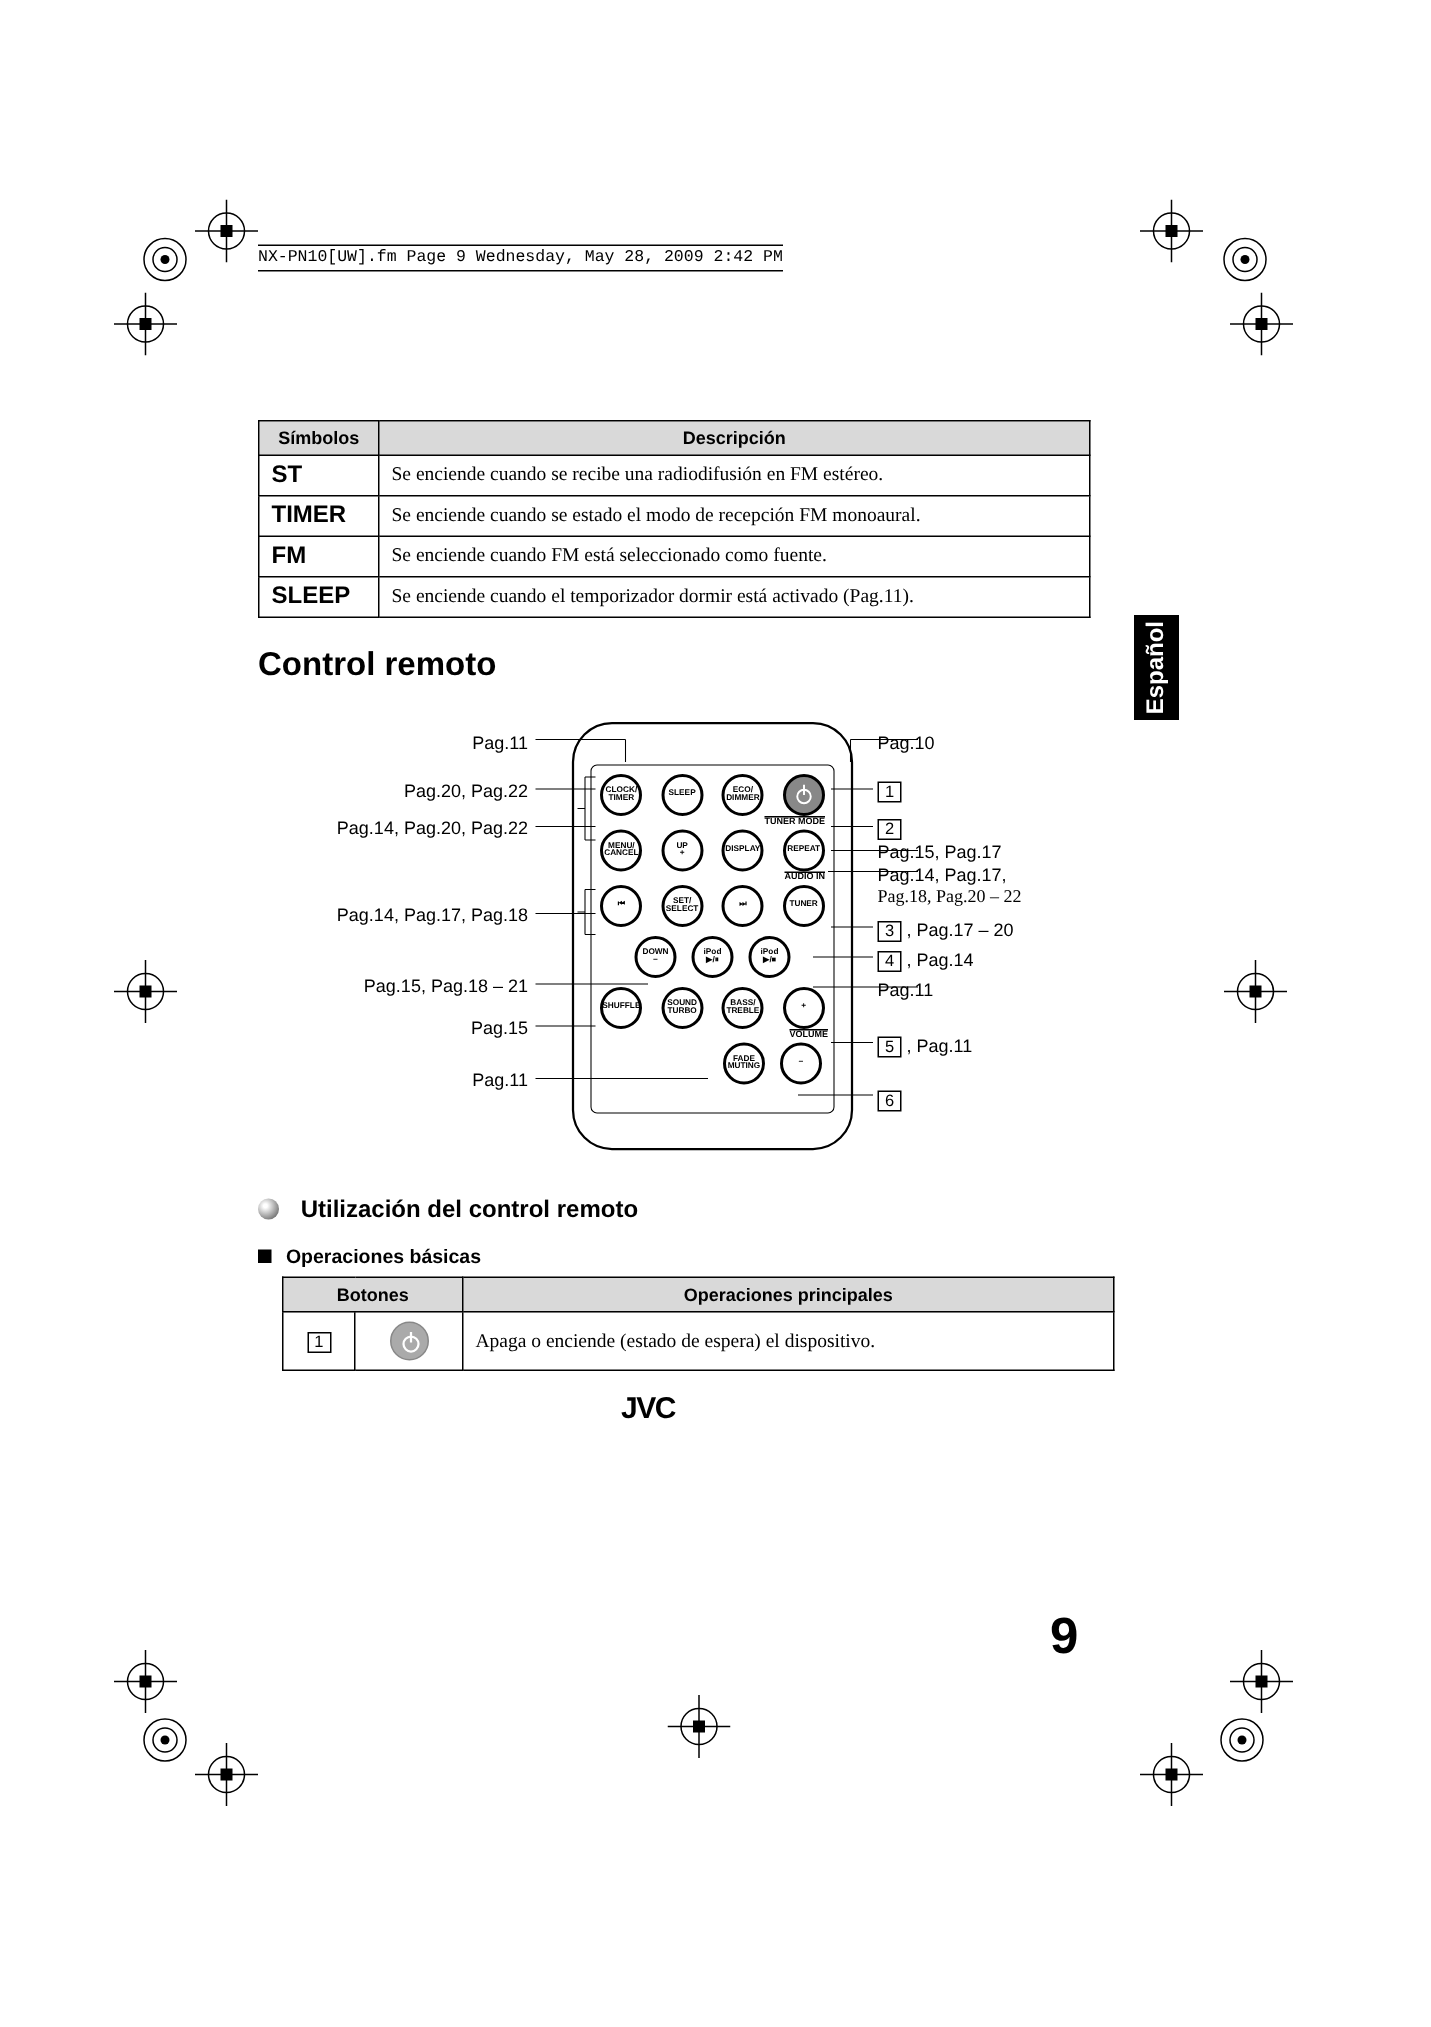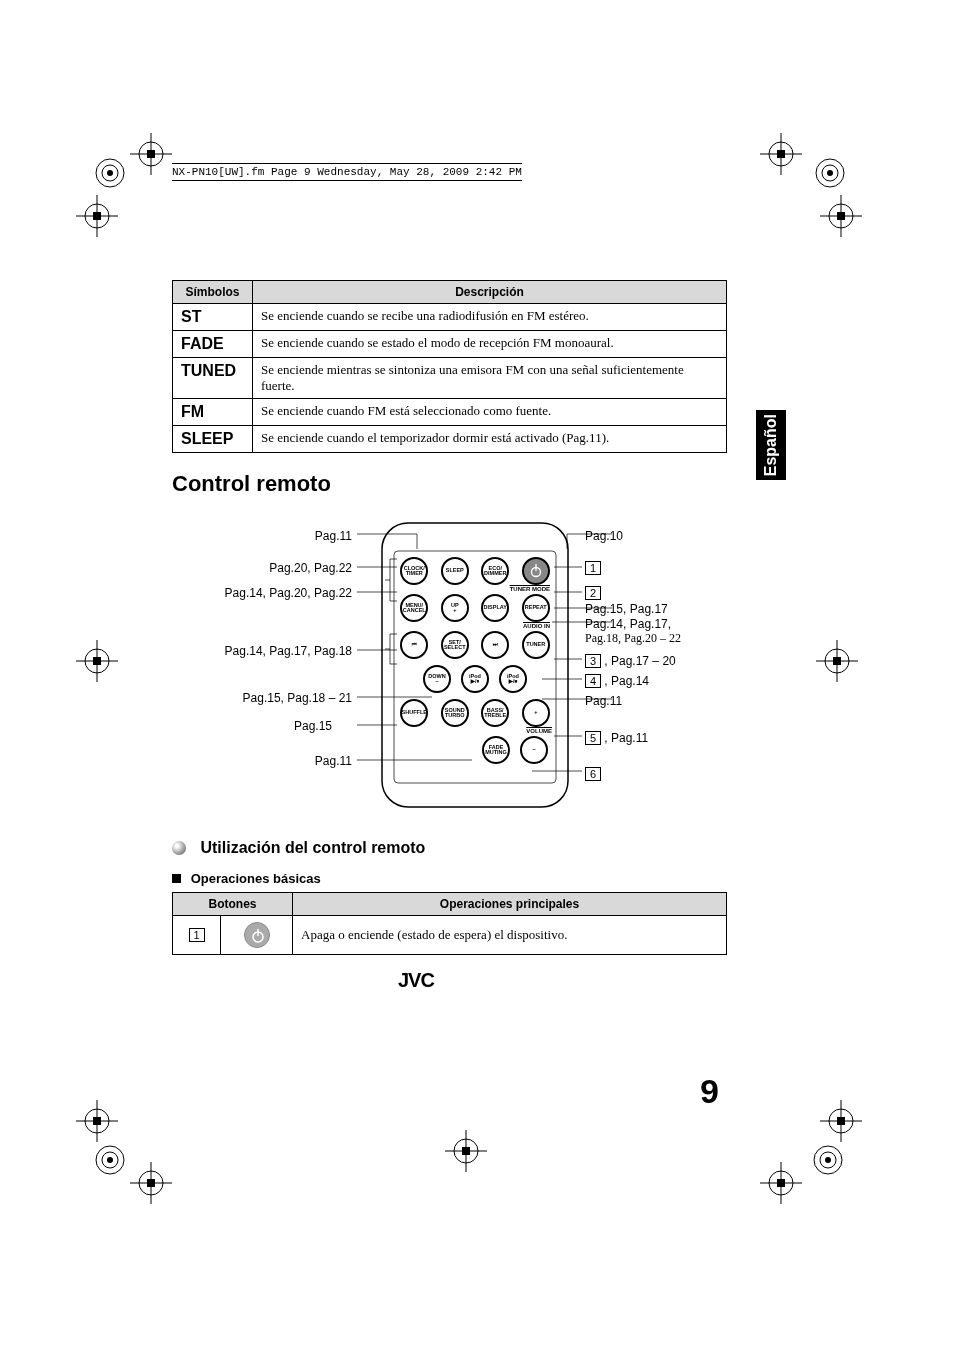--- a/index.html
+++ b/index.html
@@ -144,20 +144,21 @@
     display: inline-block;
     width: 9px;
     height: 9px;
     background: #000;
     margin-right: 6px;
   }
   table.ops {
     border-collapse: collapse;
     width: 100%;
     font-size: 13px;
+    margin-left: 16px;
   }
   table.ops th {
     background: #d9d9d9;
     border: 1px solid #000;
     padding: 4px 6px;
     font-family: Arial, sans-serif;
     font-weight: bold;
     text-align: center;
     font-size: 12px;
   }
@@ -328,26 +329,22 @@
     <tbody>
         <tr>
       <th>Símbolos</th>
       <th>Descripción</th>
     </tr>
     <tr>
       <td class="sym-col">ST</td>
       <td>Se enciende cuando se recibe una radiodifusión en FM estéreo.</td>
     </tr>
     <tr>
-      <td class="sym-col">FADE</td>
+      <td class="sym-col">TIMER</td>
       <td>Se enciende cuando se estado el modo de recepción FM monoaural.</td>
-    </tr>
-    <tr>
-      <td class="sym-col">TUNED</td>
-      <td>Se enciende mientras se sintoniza una emisora FM con una señal suficientemente fuerte.</td>
     </tr>
     <tr>
       <td class="sym-col">FM</td>
       <td>Se enciende cuando FM está seleccionado como fuente.</td>
     </tr>
     <tr>
       <td class="sym-col">SLEEP</td>
       <td>Se enciende cuando el temporizador dormir está activado (Pag.11).</td>
     </tr>
   </tbody>
@@ -356,21 +353,21 @@
   <h2 class="section">Control remoto</h2>
 
   <div class="remote-block">
 
     <div id="left-labels">
         <div class="label" style="right: 375px; top: 20px; text-align: right;">Pag.11</div>
         <div class="label" style="right: 375px; top: 52px; text-align: right;">Pag.20, Pag.22</div>
         <div class="label" style="right: 375px; top: 77px; text-align: right;">Pag.14, Pag.20, Pag.22</div>
         <div class="label" style="right: 375px; top: 135px; text-align: right;">Pag.14, Pag.17, Pag.18</div>
         <div class="label" style="right: 375px; top: 182px; text-align: center;">Pag.15, Pag.18 – 21</div>
-        <div class="label" style="right: 395px; top: 210px; text-align: left;">Pag.15</div>
+        <div class="label" style="right: 375px; top: 210px; text-align: left;">Pag.15</div>
         <div class="label" style="right: 375px; top: 245px; text-align: right;">Pag.11</div>
       </div>
 
     <div id="right-labels">
         <div class="label" style="left: 413px; top: 20px;"><span>Pag.10</span></div>
         <div class="label" style="left: 413px; top: 52px;"><span class="numbox">1</span></div>
         <div class="label" style="left: 413px; top: 77px;"><span class="numbox">2</span></div>
         <div class="label" style="left: 413px; top: 93px;"><span>Pag.15, Pag.17</span></div>
         <div class="label" style="left: 413px; top: 108px;"><span>Pag.14, Pag.17,</span></div>
         <div class="label" style="left: 413px; top: 122px; font-family: Liberation Serif, serif;"><span>Pag.18, Pag.20 – 22</span></div>
@@ -465,21 +462,21 @@
       </div>
       <div class="tiny-rlabel" style="text-align:right;padding-right:4px;">VOLUME</div>
 
       <div style="display:flex;justify-content:flex-end;gap:10px;margin-top:2px;padding-right:8px;">
         <div style="width:30px;"></div>
         <div class="rbtn">FADE
 MUTING</div>
         <div class="rbtn">−</div>
       </div>
 
-      <div style="position:absolute;left:4px;bottom:-228px;font-family:Arial Black,Arial,sans-serif;font-weight:900;font-size:20px;letter-spacing:-1px;margin-top:24px;">JVC</div>
+      <div style="position:absolute;left:20px;bottom:-228px;font-family:Arial Black,Arial,sans-serif;font-weight:900;font-size:20px;letter-spacing:-1px;margin-top:24px;">JVC</div>
     </div>
   </div>
 
   <div class="subheading-1">
     <span class="bullet"></span>
     <span>Utilización del control remoto</span>
   </div>
 
   <div class="subheading-2">
     <span class="sq"></span>

